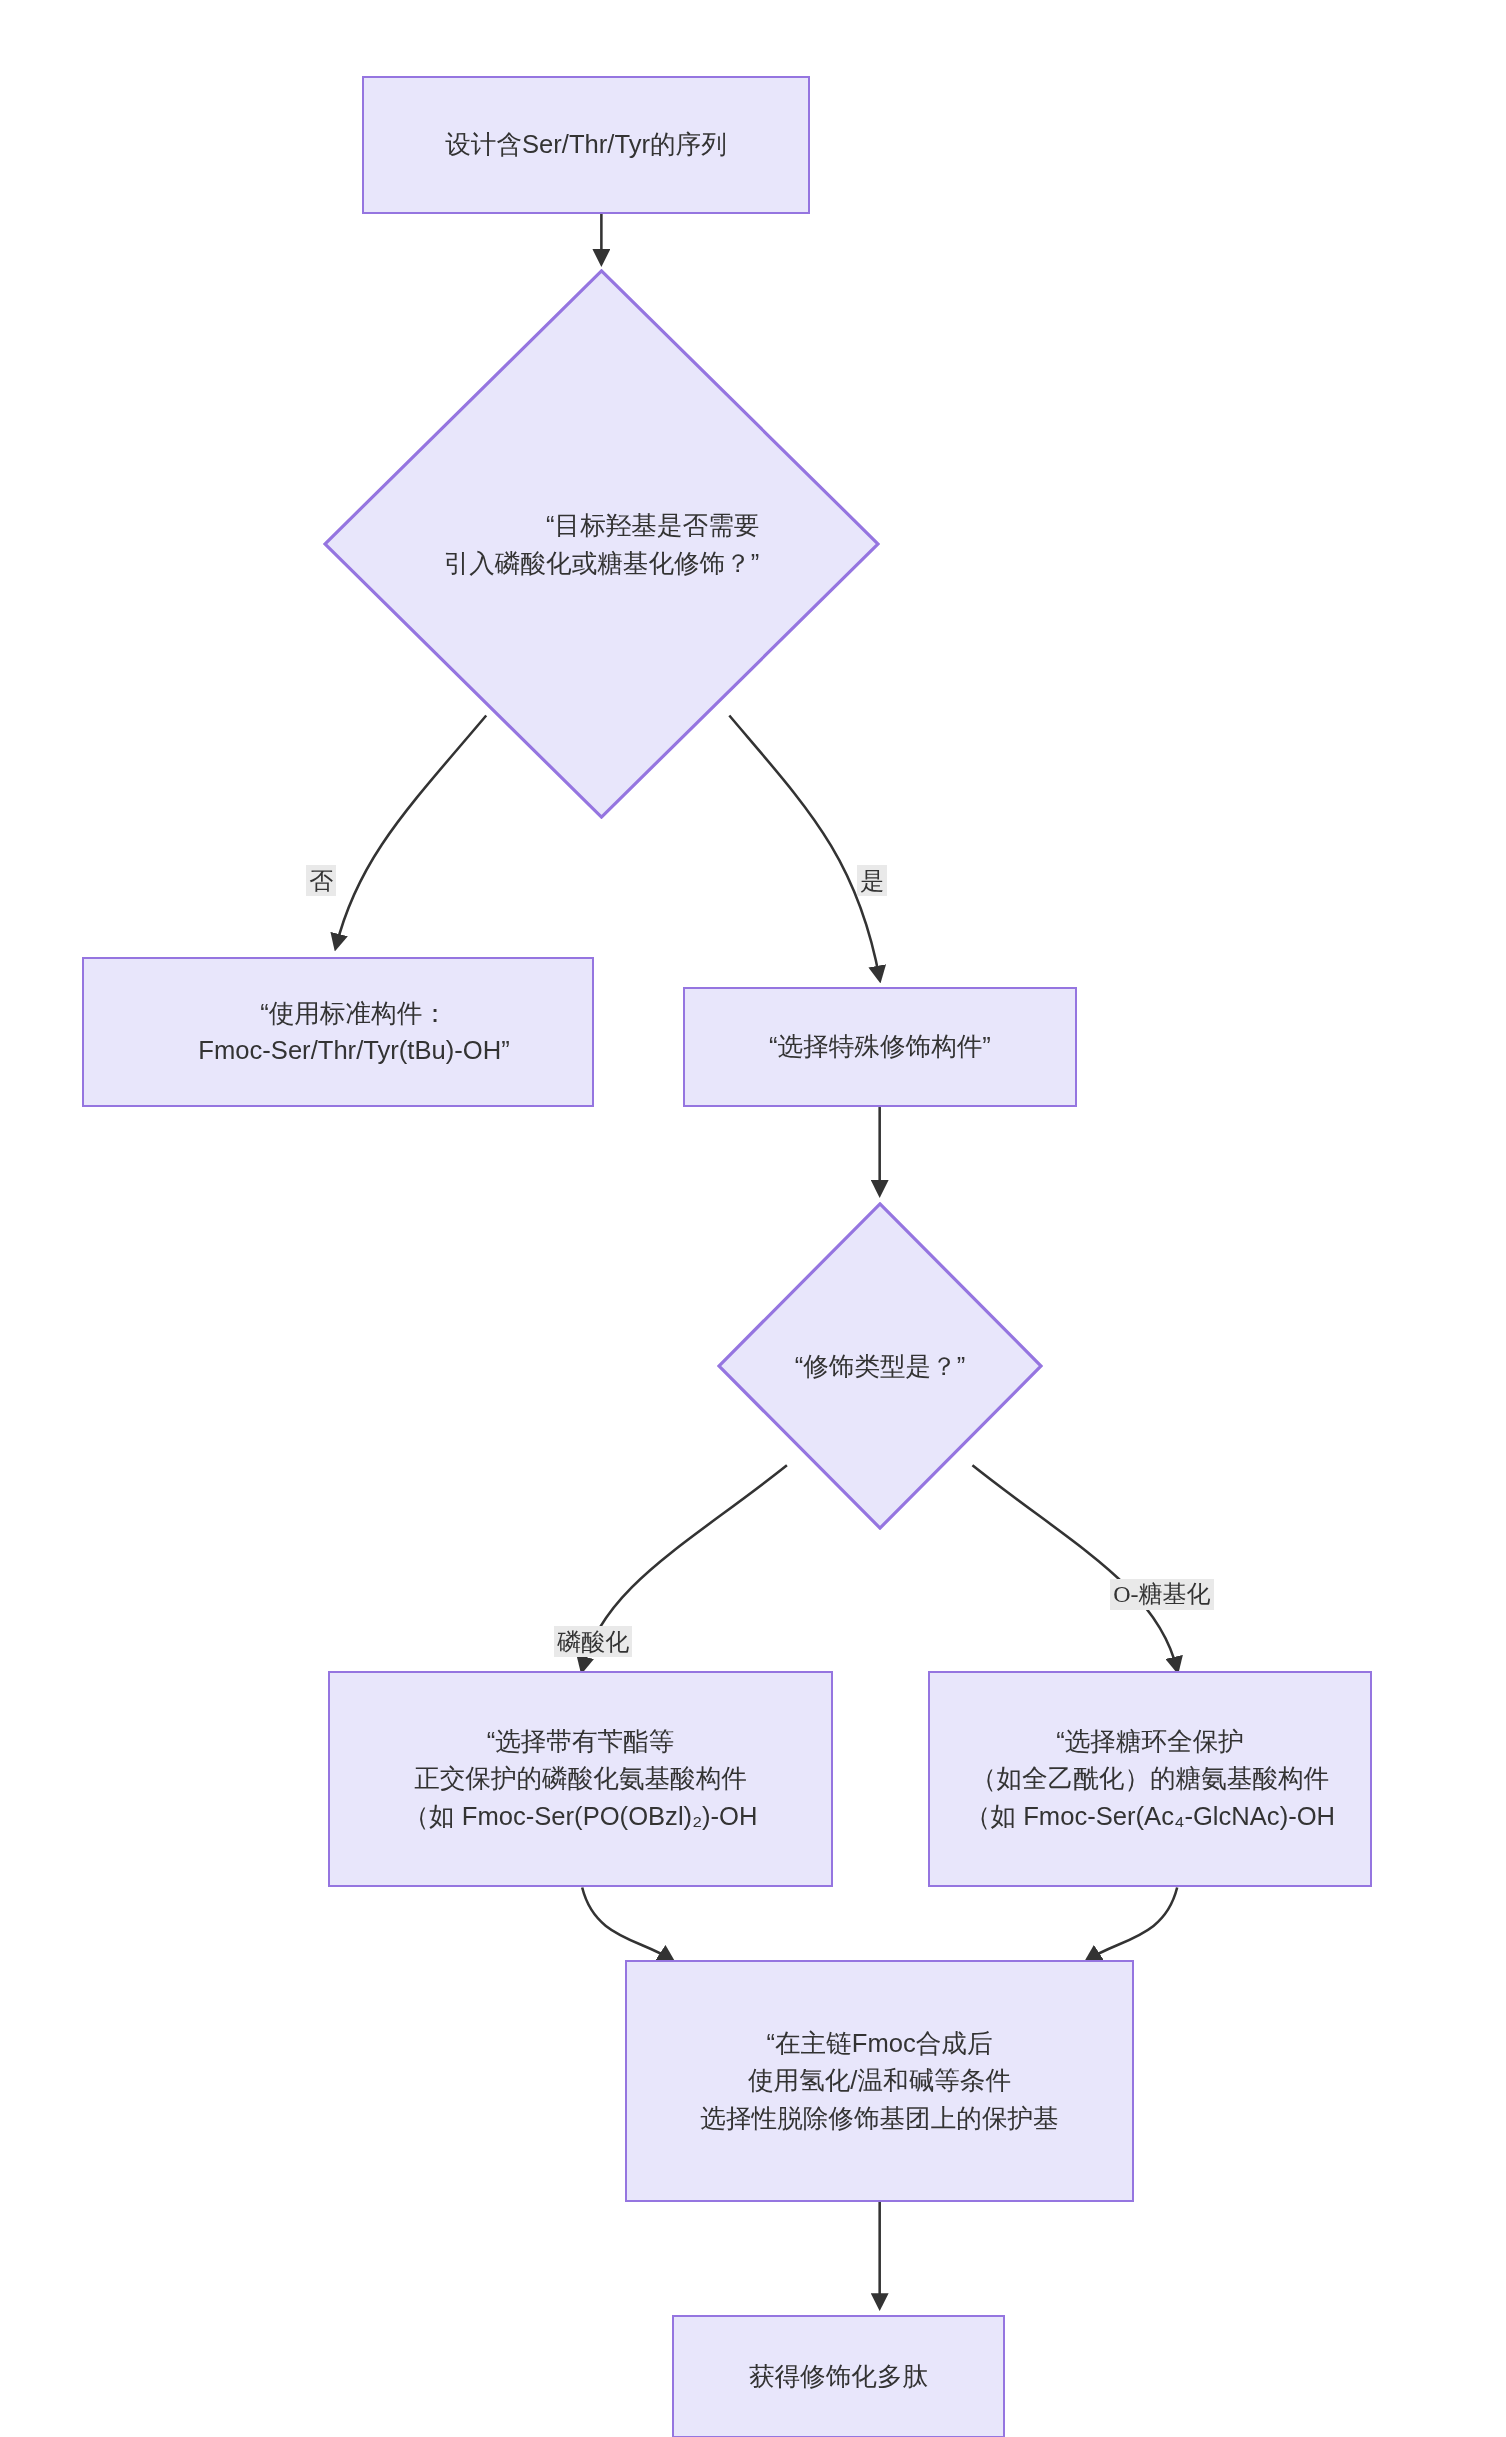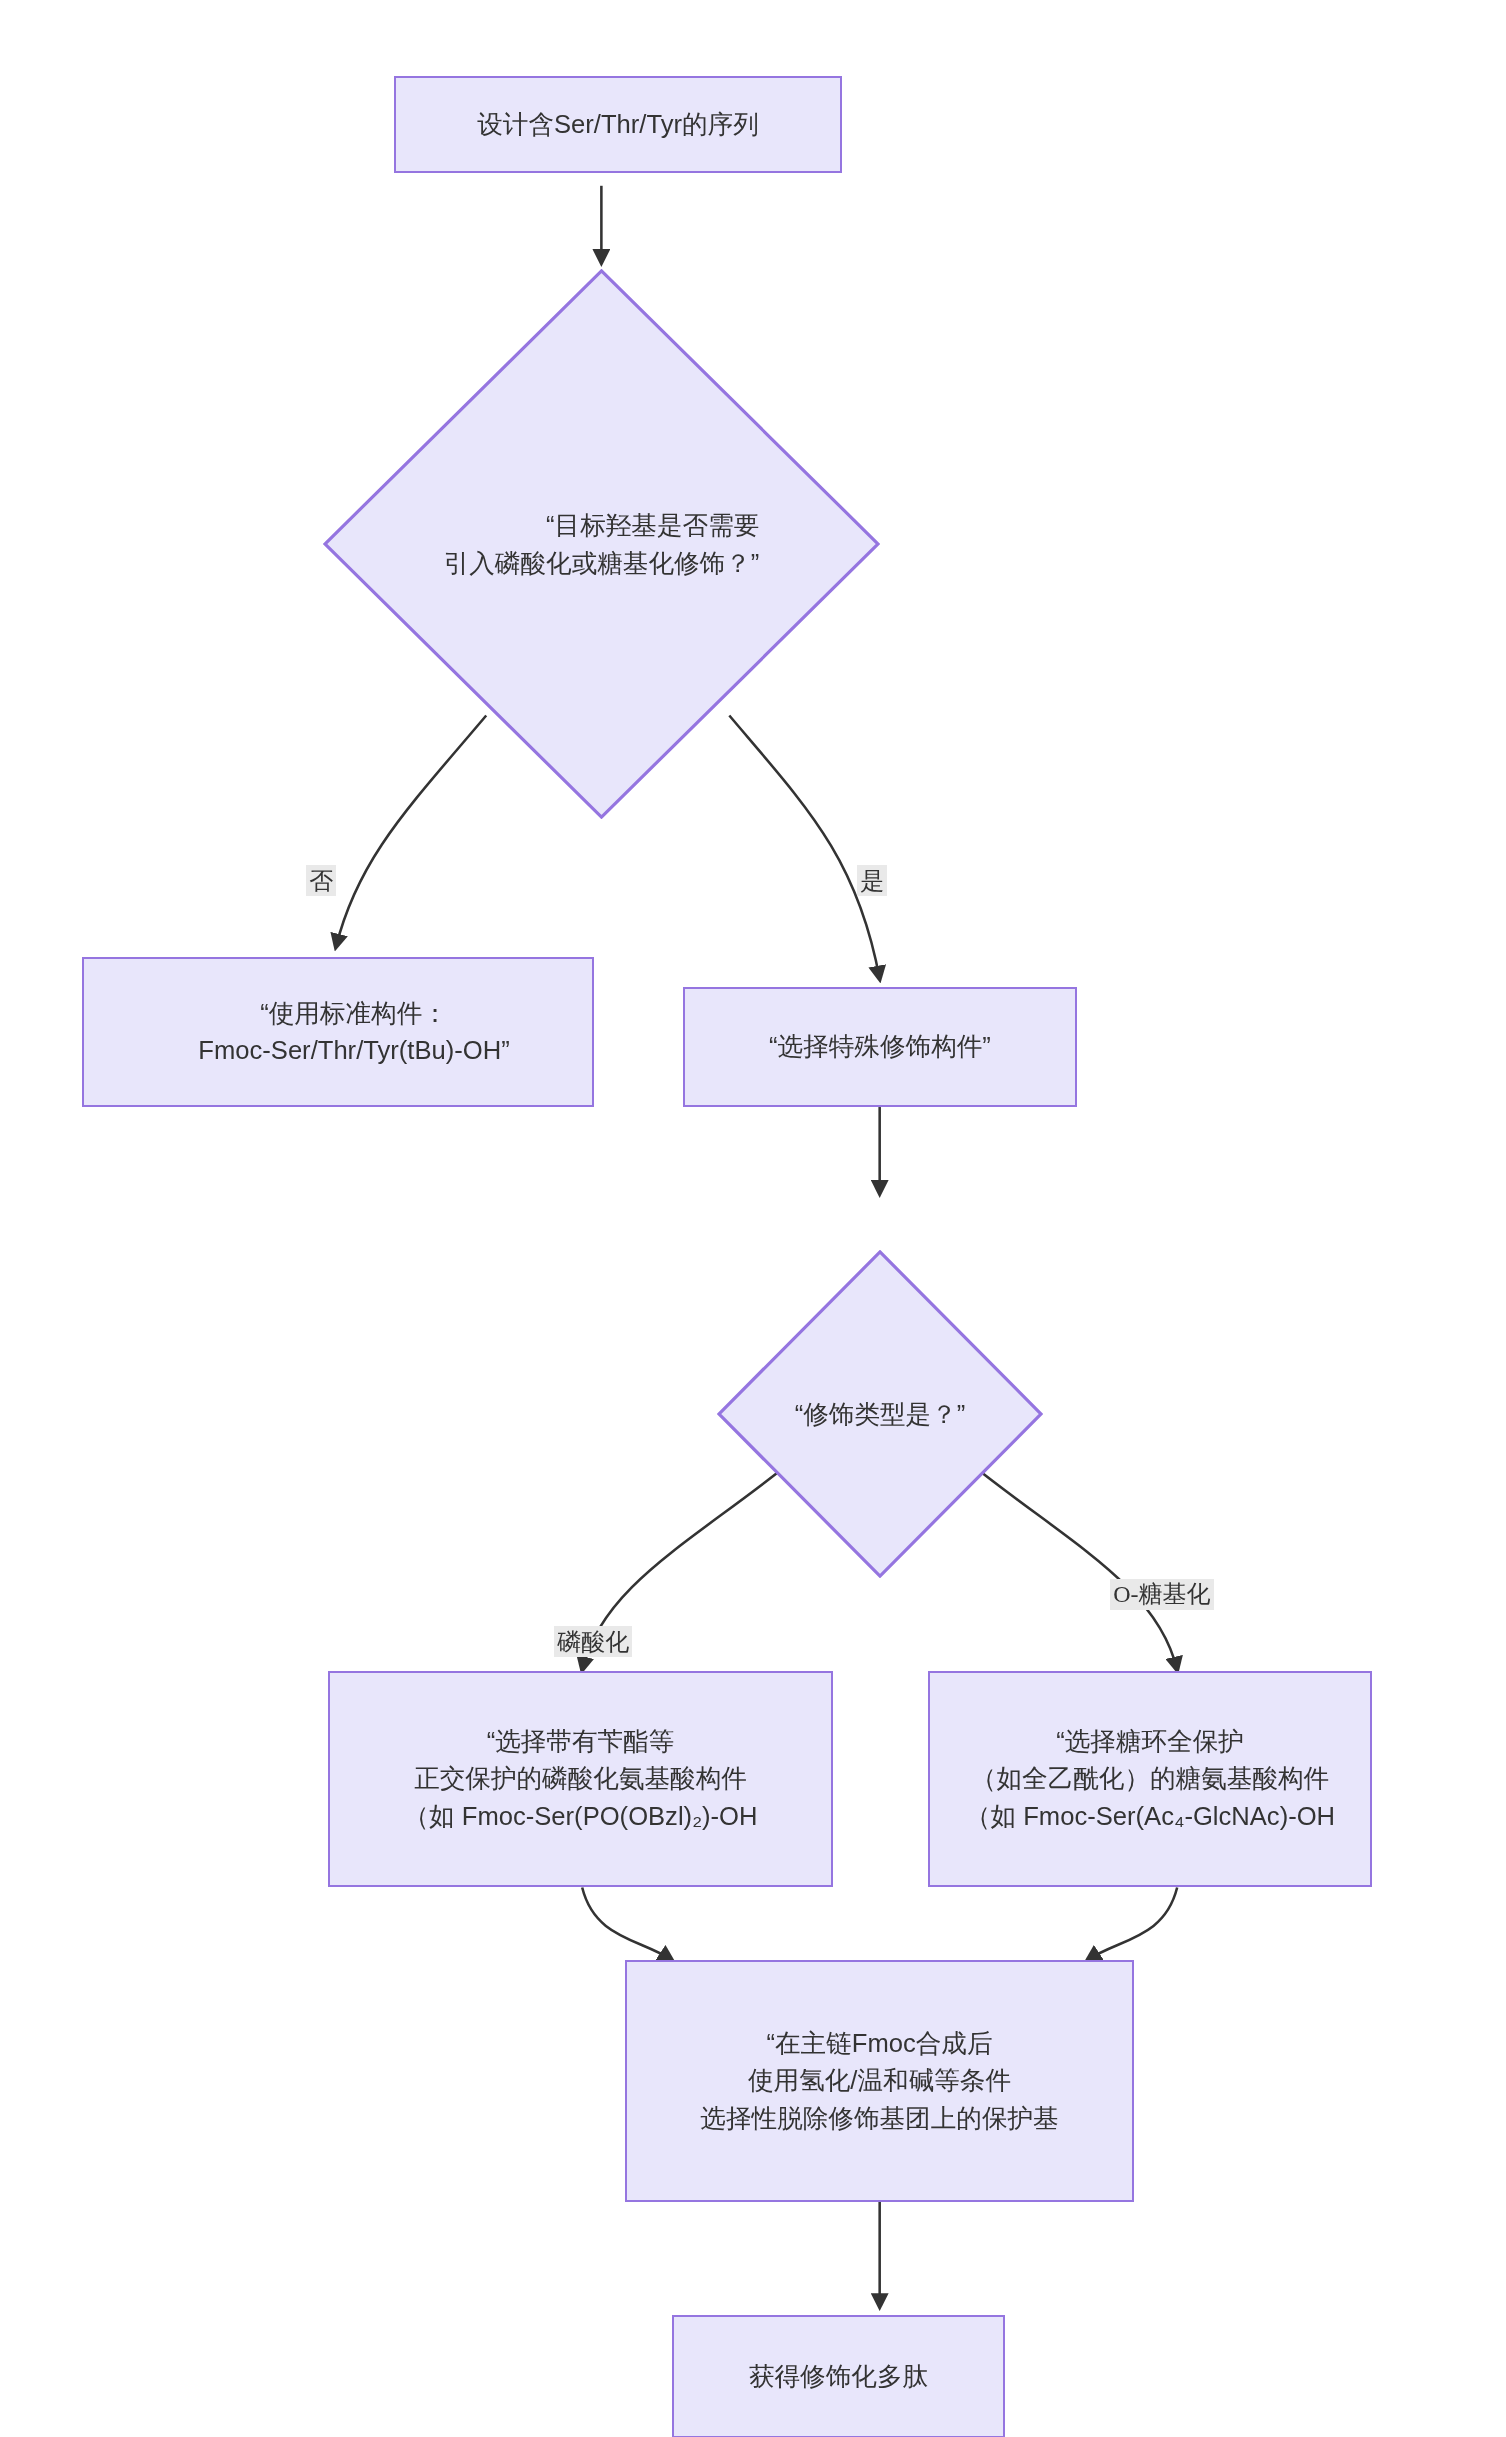--- a/index.html
+++ b/index.html
@@ -112,21 +112,21 @@
 
     <path class="edge-path" d="M 1520 2290 C 1670 2410 1810 2480 1840 2610" marker-end="url(#arrow)"></path>
 
     <path class="edge-path" d="M 910 2950 C 930 3030 1000 3030 1050 3063" marker-end="url(#arrow)"></path>
 
     <path class="edge-path" d="M 1840 2950 C 1820 3030 1750 3030 1700 3063" marker-end="url(#arrow)"></path>
 
     <path class="edge-path" d="M 1375 3440 L 1375 3605" marker-end="url(#arrow)"></path>
   </svg>
 
-  <div class="node process" style="left:394px; top:76px; width:448px; height:97px;">
+  <div class="node process" style="left:362px; top:76px; width:448px; height:138px;">
     <span class="node-text">设计含Ser/Thr/Tyr的序列</span>
   </div>
 
   <div class="diamond-wrap" style="left:323px; top:269px; width:557px; height:550px;">
     <svg class="diamond-shape" viewBox="0 0 870 860" preserveAspectRatio="none">
       <polygon points="435,3 867,430 435,857 3,430" fill="#e8e6fb" stroke="#9575e0" stroke-width="5"></polygon>
     </svg>
     <div class="diamond-label">
       <div>
         <span class="node-text">“目标羟基是否需要</span>
@@ -143,21 +143,21 @@
     <div>
       <span class="node-text">“使用标准构件：</span>
       <span class="node-text">Fmoc-Ser/Thr/Tyr(tBu)-OH”</span>
     </div>
   </div>
 
   <div class="node process" style="left:683px; top:987px; width:394px; height:120px;">
     <span class="node-text">“选择特殊修饰构件”</span>
   </div>
 
-  <div class="diamond-wrap" style="left:717px; top:1250px; width:326px; height:328px;">
+  <div class="diamond-wrap" style="left:717px; top:1202px; width:326px; height:328px;">
     <svg class="diamond-shape" viewBox="0 0 510 512" preserveAspectRatio="none">
       <polygon points="255,3 507,256 255,509 3,256" fill="#e8e6fb" stroke="#9575e0" stroke-width="5"></polygon>
     </svg>
     <div class="diamond-label">
       <span class="node-text">“修饰类型是？”</span>
     </div>
   </div>
 
   <div class="edge-label" style="left:554px; top:1579px;margin-top:47px;">磷酸化</div>
 

